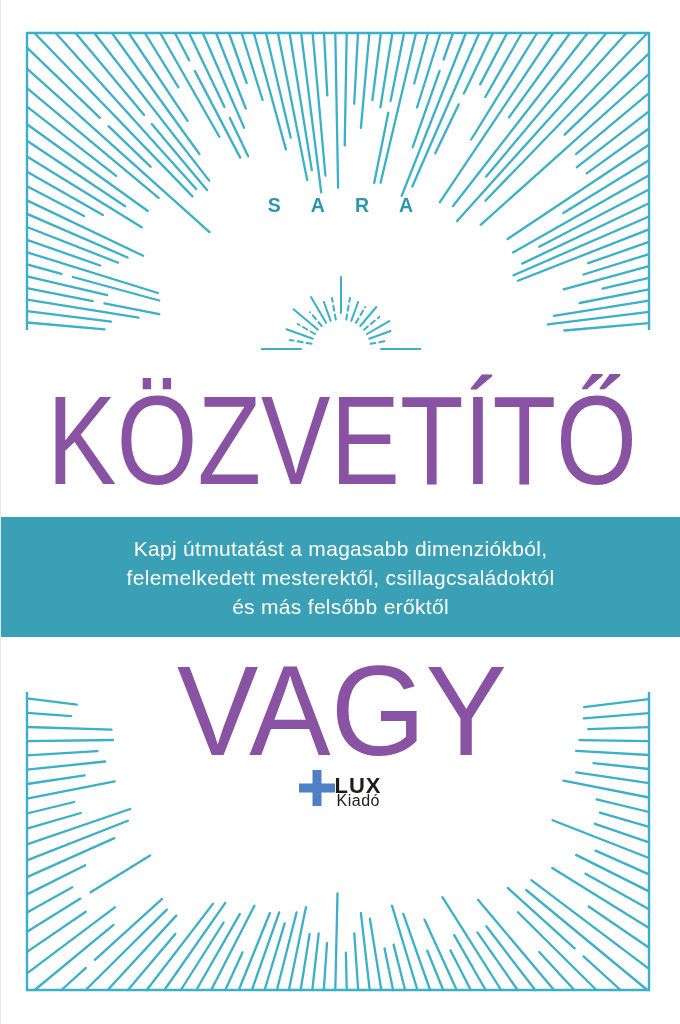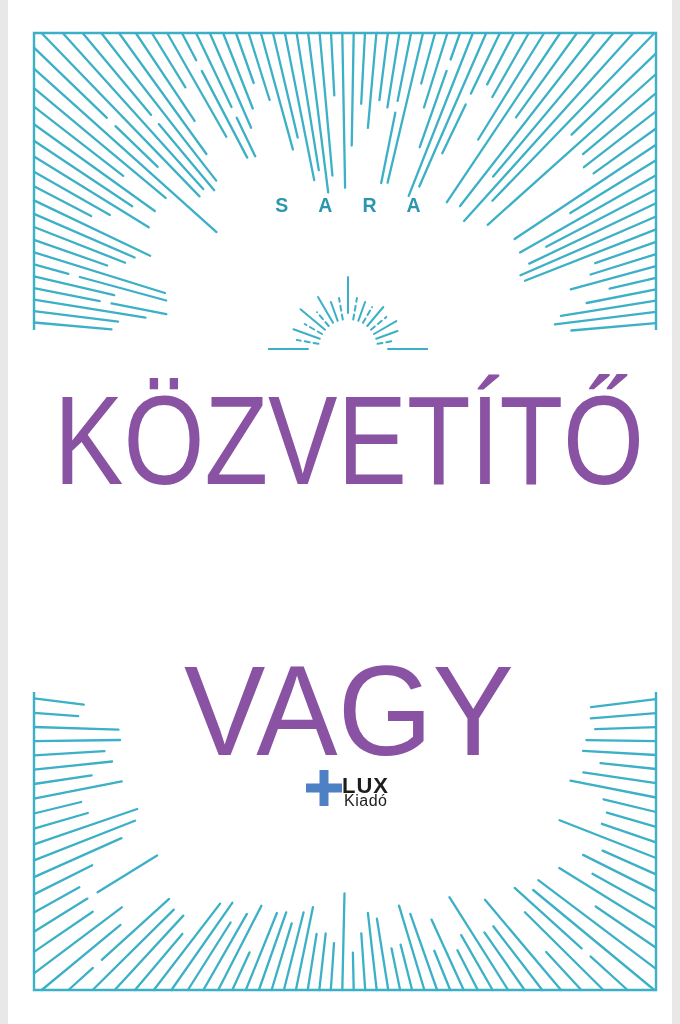--- a/index.html
+++ b/index.html
@@ -1,19 +1,20 @@
 <!DOCTYPE html>
 <html style="--c-background: #ffffff; --c-ray: #3bb0c6; --c-band: #3aa0b5; --c-author: #2d96af; --c-title: #8952a2; --c-logo_plus: #4e80c4; --c-logo_text: #1d1d1b;"><head>
 <meta charset="utf-8">
 <style>
   html,body{margin:0;padding:0;background:#e8e8e8;}
   .cover{
     position:relative; width:664px; height:1024px; margin:0 auto;
     background:var(--c-background,#fff); overflow:hidden;
     font-family:"Liberation Sans", sans-serif;
+    padding-left:15px;
   }
   .rays-svg{position:absolute; left:0; top:0; width:680px; height:1024px;}
   .ray{stroke:var(--c-ray); stroke-width:2.3; stroke-linecap:round; fill:none;}
   .frame{stroke:var(--c-ray); stroke-width:2.4; stroke-linecap:butt; fill:none;}
 
   .author{
     position:absolute; left:0; top:193px; width:680px;
     display:flex; flex-direction:column; align-items:center;
     color:var(--c-author); font-weight:bold; font-size:19.5px; line-height:25px;
   }
@@ -262,20 +263,25 @@
     <line x1="106" y1="59" x2="128.3" y2="46.1"></line>
     <line x1="108.2" y1="63.7" x2="129.5" y2="56"></line>
     <line class="dash" x1="109.5" y1="68.8" x2="125.2" y2="66"></line>
     <line x1="120" y1="74" x2="160" y2="74"></line>
   </svg>
 
   <svg class="title-svg" style="top:368px; height:130px;">
     <text class="title-text" x="341" y="116" font-size="126" text-anchor="middle" textLength="590" lengthAdjust="spacingAndGlyphs">KÖZVETÍTŐ</text>
   </svg>
 
+  <div class="banner">
+    <div>Kapj útmutatást a magasabb dimenziókból,</div>
+    <div>felemelkedett mesterektől, csillagcsaládoktól</div>
+    <div>és más felsőbb erőktől</div>
+  </div>
 
   <svg class="title-svg" style="top:648px; height:120px;">
     <text class="title-text" x="341" y="107" font-size="128" text-anchor="middle" textLength="330" lengthAdjust="spacingAndGlyphs">VAGY</text>
   </svg>
 
   <div class="publisher">
     <svg class="plus-svg" viewBox="0 0 36 36">
       <line x1="18" y1="0" x2="18" y2="36"></line>
       <line x1="0" y1="18" x2="36" y2="18"></line>
     </svg>

